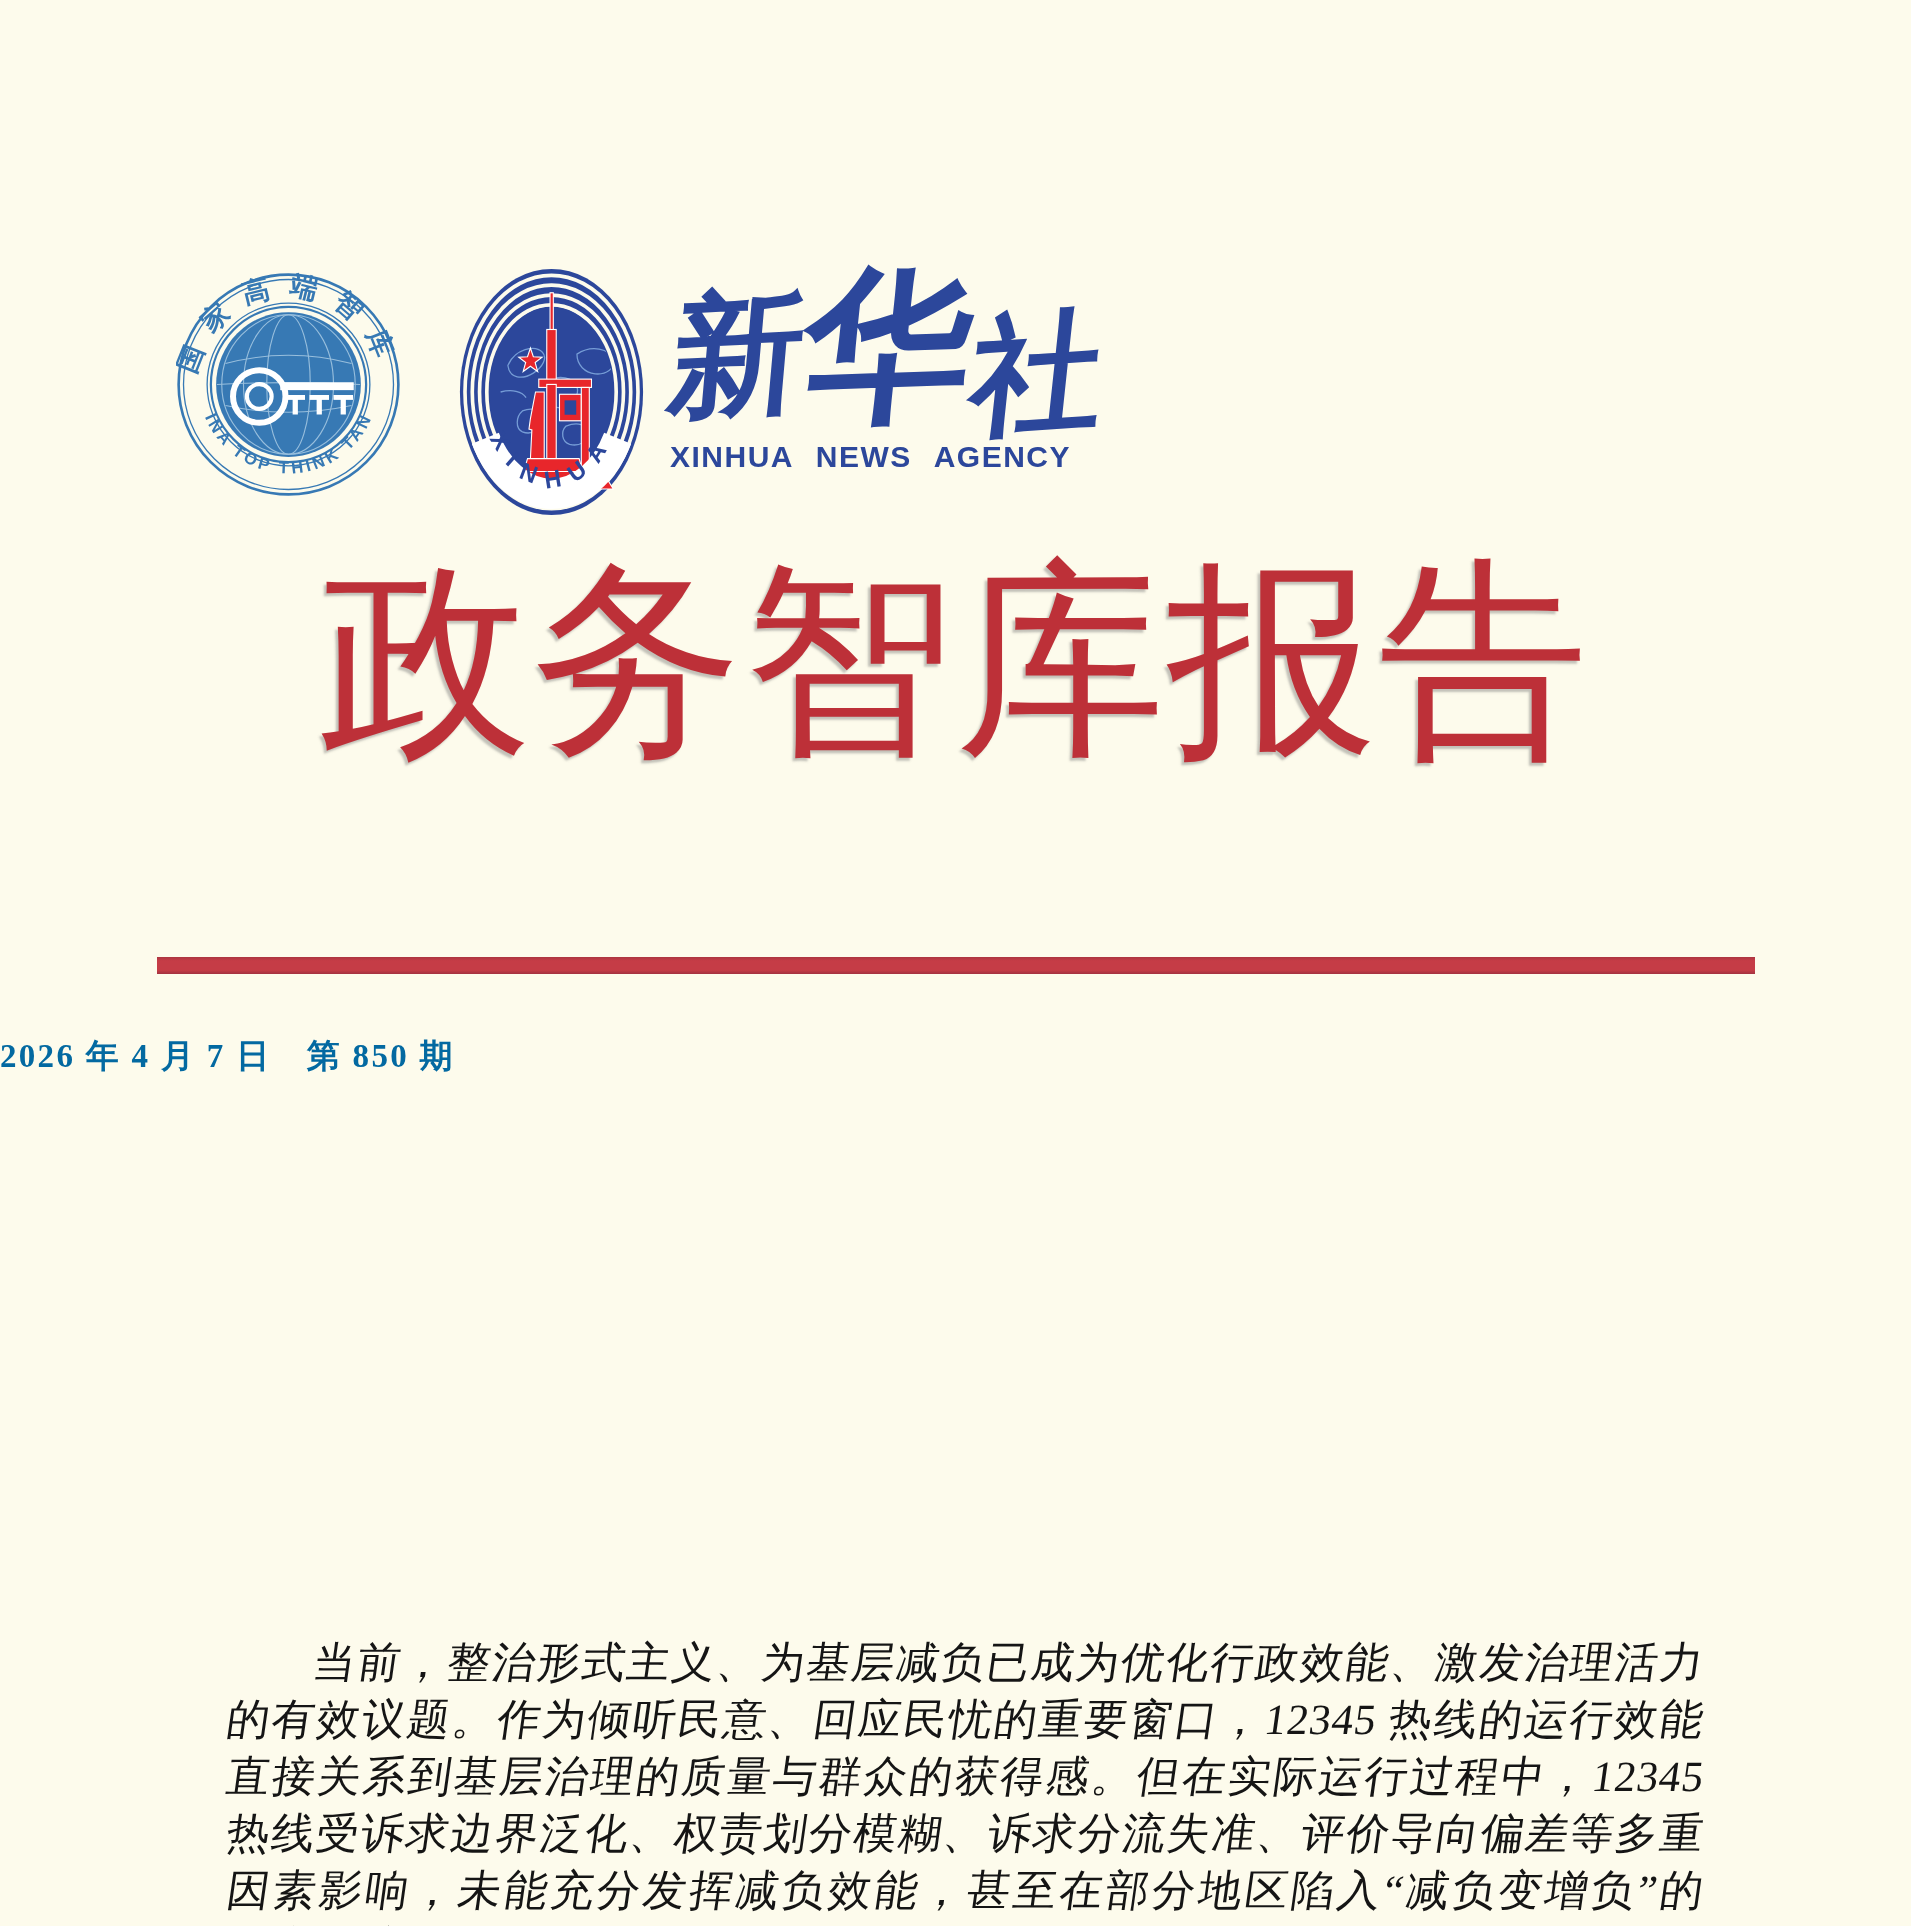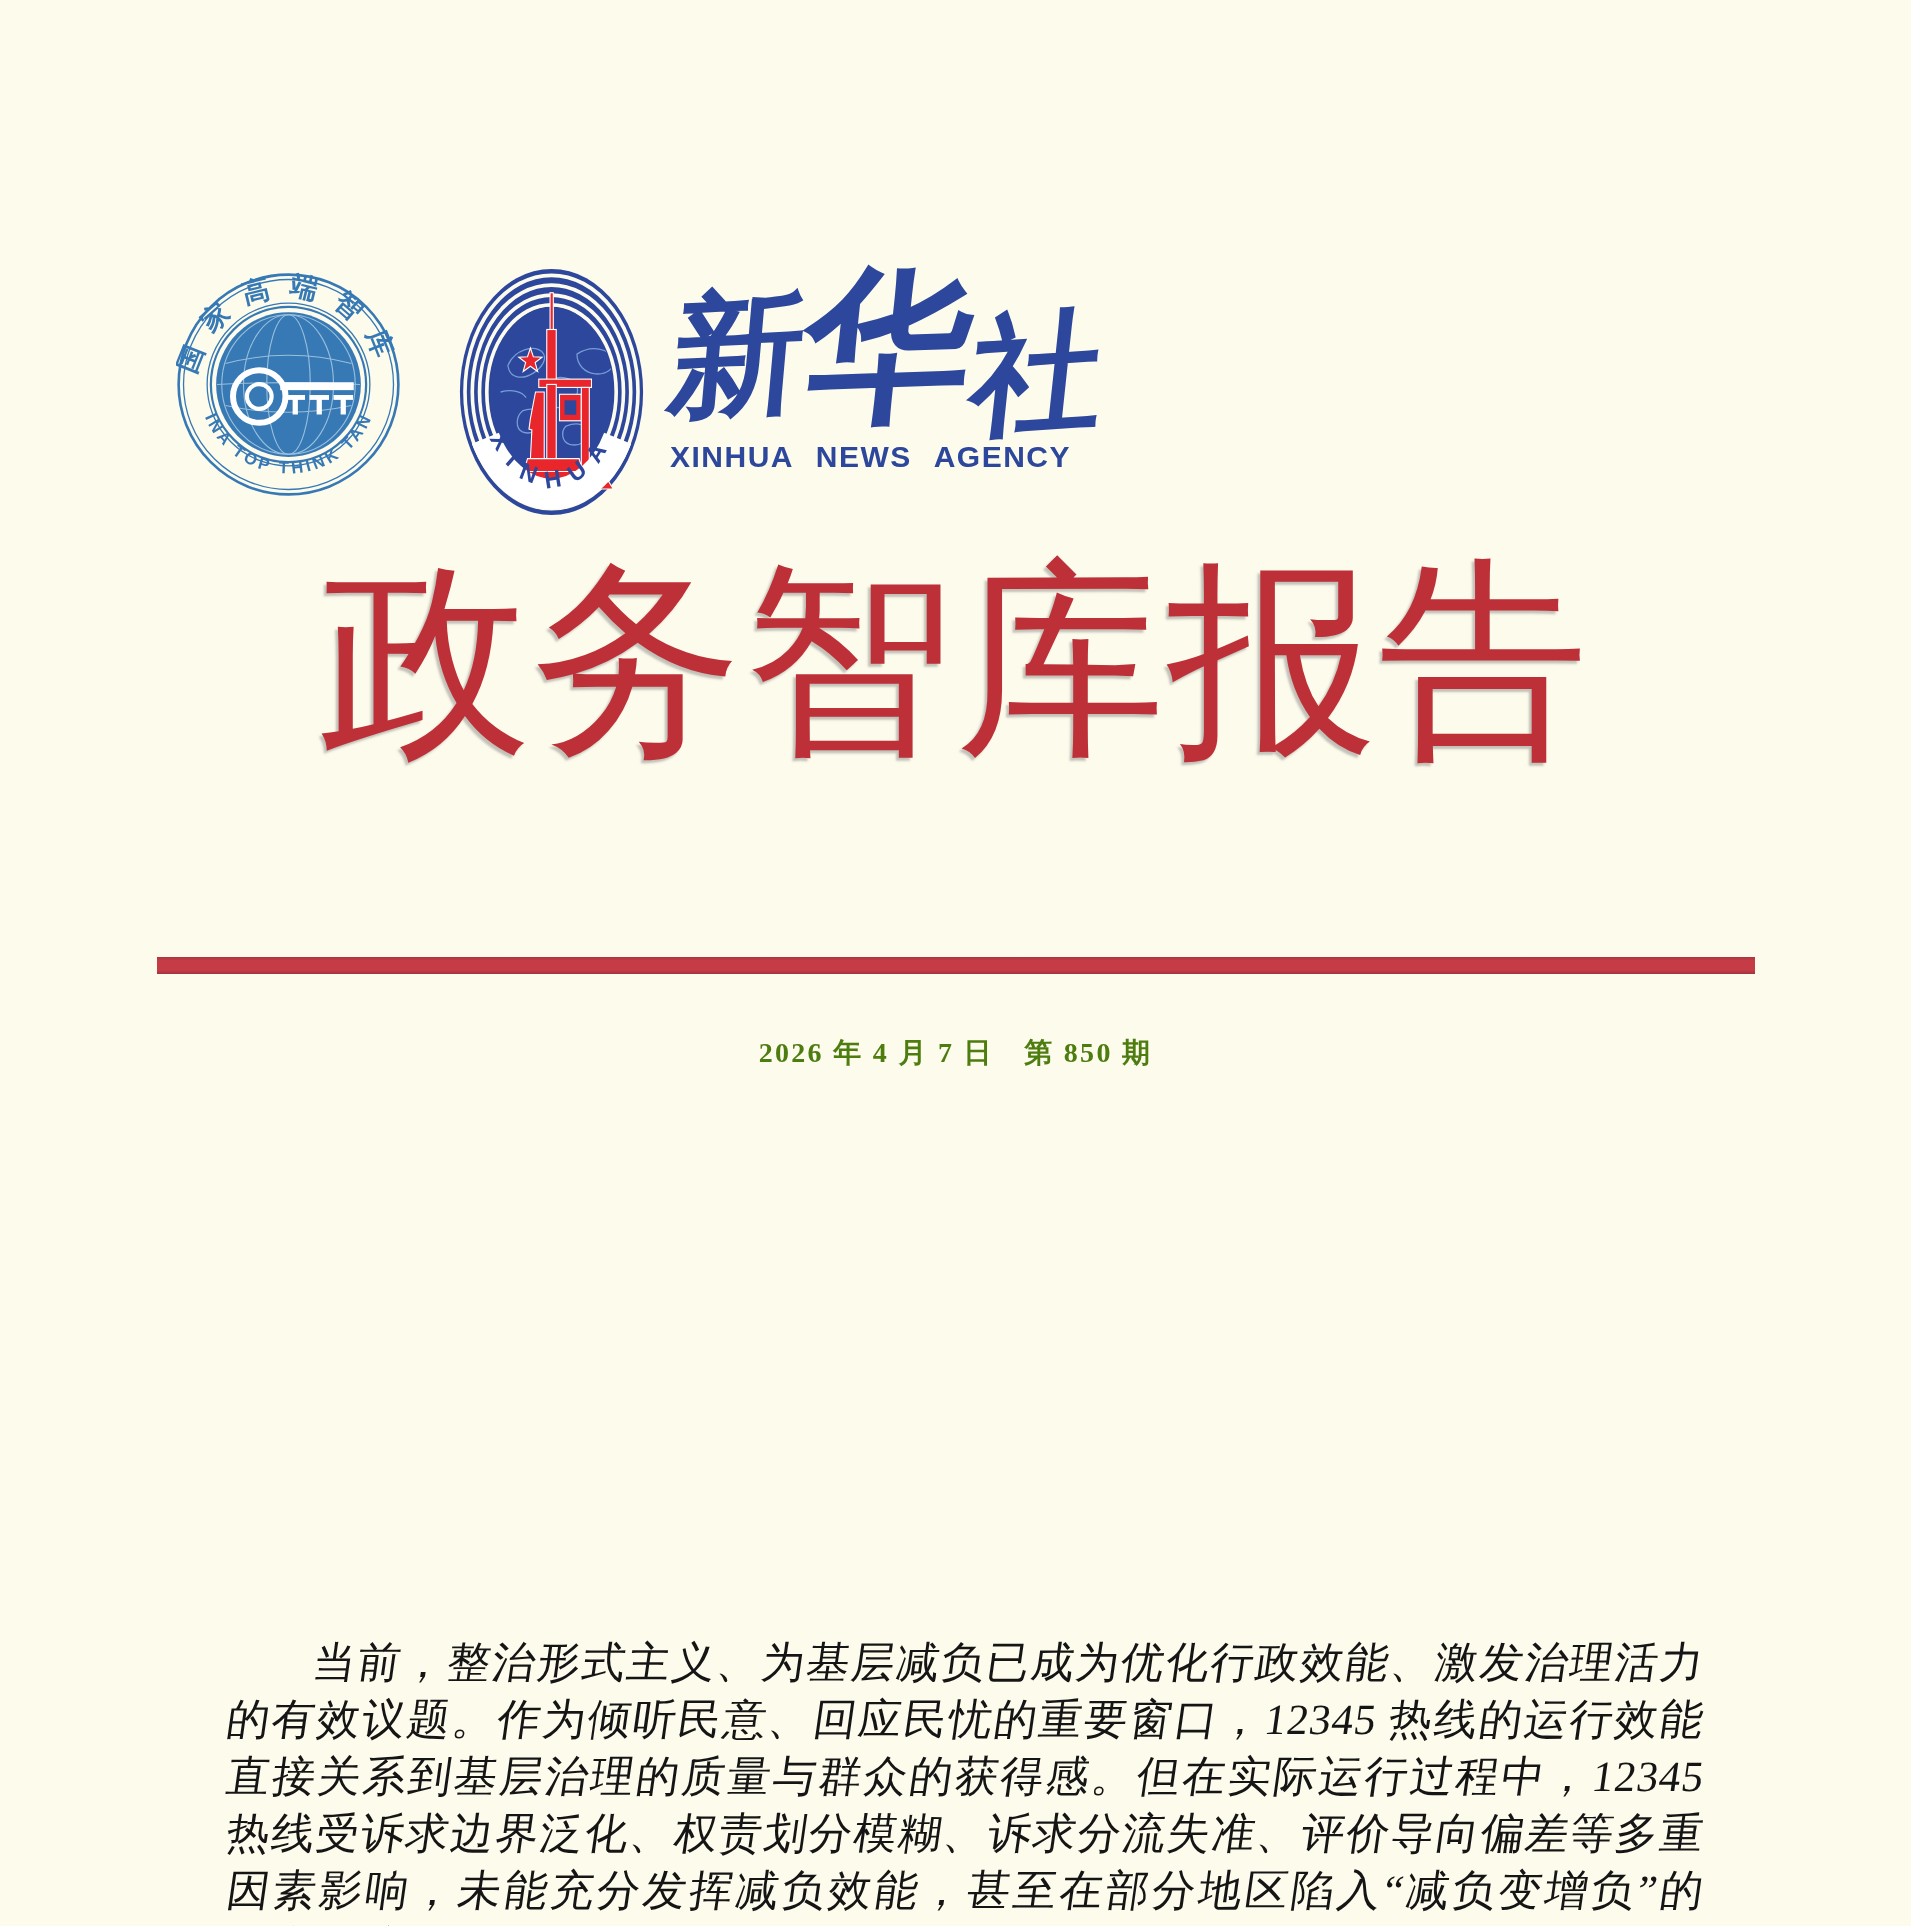--- a/index.html
+++ b/index.html
@@ -22,22 +22,22 @@
             text-align:justify;text-align-last:justify;white-space:nowrap;line-height:1;}
 
   
   .masthead{position:absolute;top:536px;left:0;width:100%;text-align:center;
             font-weight:normal;font-size:210px;line-height:1.2;color:#BD3038;letter-spacing:1.5px;
             text-shadow:-2.7px 2.7px 2.3px rgba(112,112,112,0.42);}
 
   .rule{position:absolute;left:157px;top:957px;width:1598px;height:17px;
         background:linear-gradient(180deg,#AC3540 0%,#C53C46 22%,#C53C46 78%,#A23240 100%);}
 
-  .issue-line{position:absolute;top:1035px;left:0;width:100%;text-align:center;
-              font-weight:bold;font-size:28px;color:#4d7c0f;letter-spacing:2.3px;line-height:1.3;}
+  .issue-line{position:absolute;top:1035px;left:0;width:100%;text-align:left;
+              font-weight:bold;font-size:33px;color:#0369a1;letter-spacing:2.3px;line-height:1.3;}
 
   
   .article-title{position:absolute;top:1455px;left:0;width:100%;text-align:center;
                  font-family:"Liberation Sans",sans-serif;font-weight:bold;
                  font-size:59px;color:#101010;letter-spacing:2.3px;line-height:1.1;}
 
   .body-block{position:absolute;left:227px;top:1634px;width:1477px;color:#151515;}
   .body-line{font-size:43px;line-height:57px;letter-spacing:0.8px;
              text-align:justify;text-align-last:justify;
              transform:skewX(-8deg);transform-origin:50% 50%;white-space:nowrap;}

